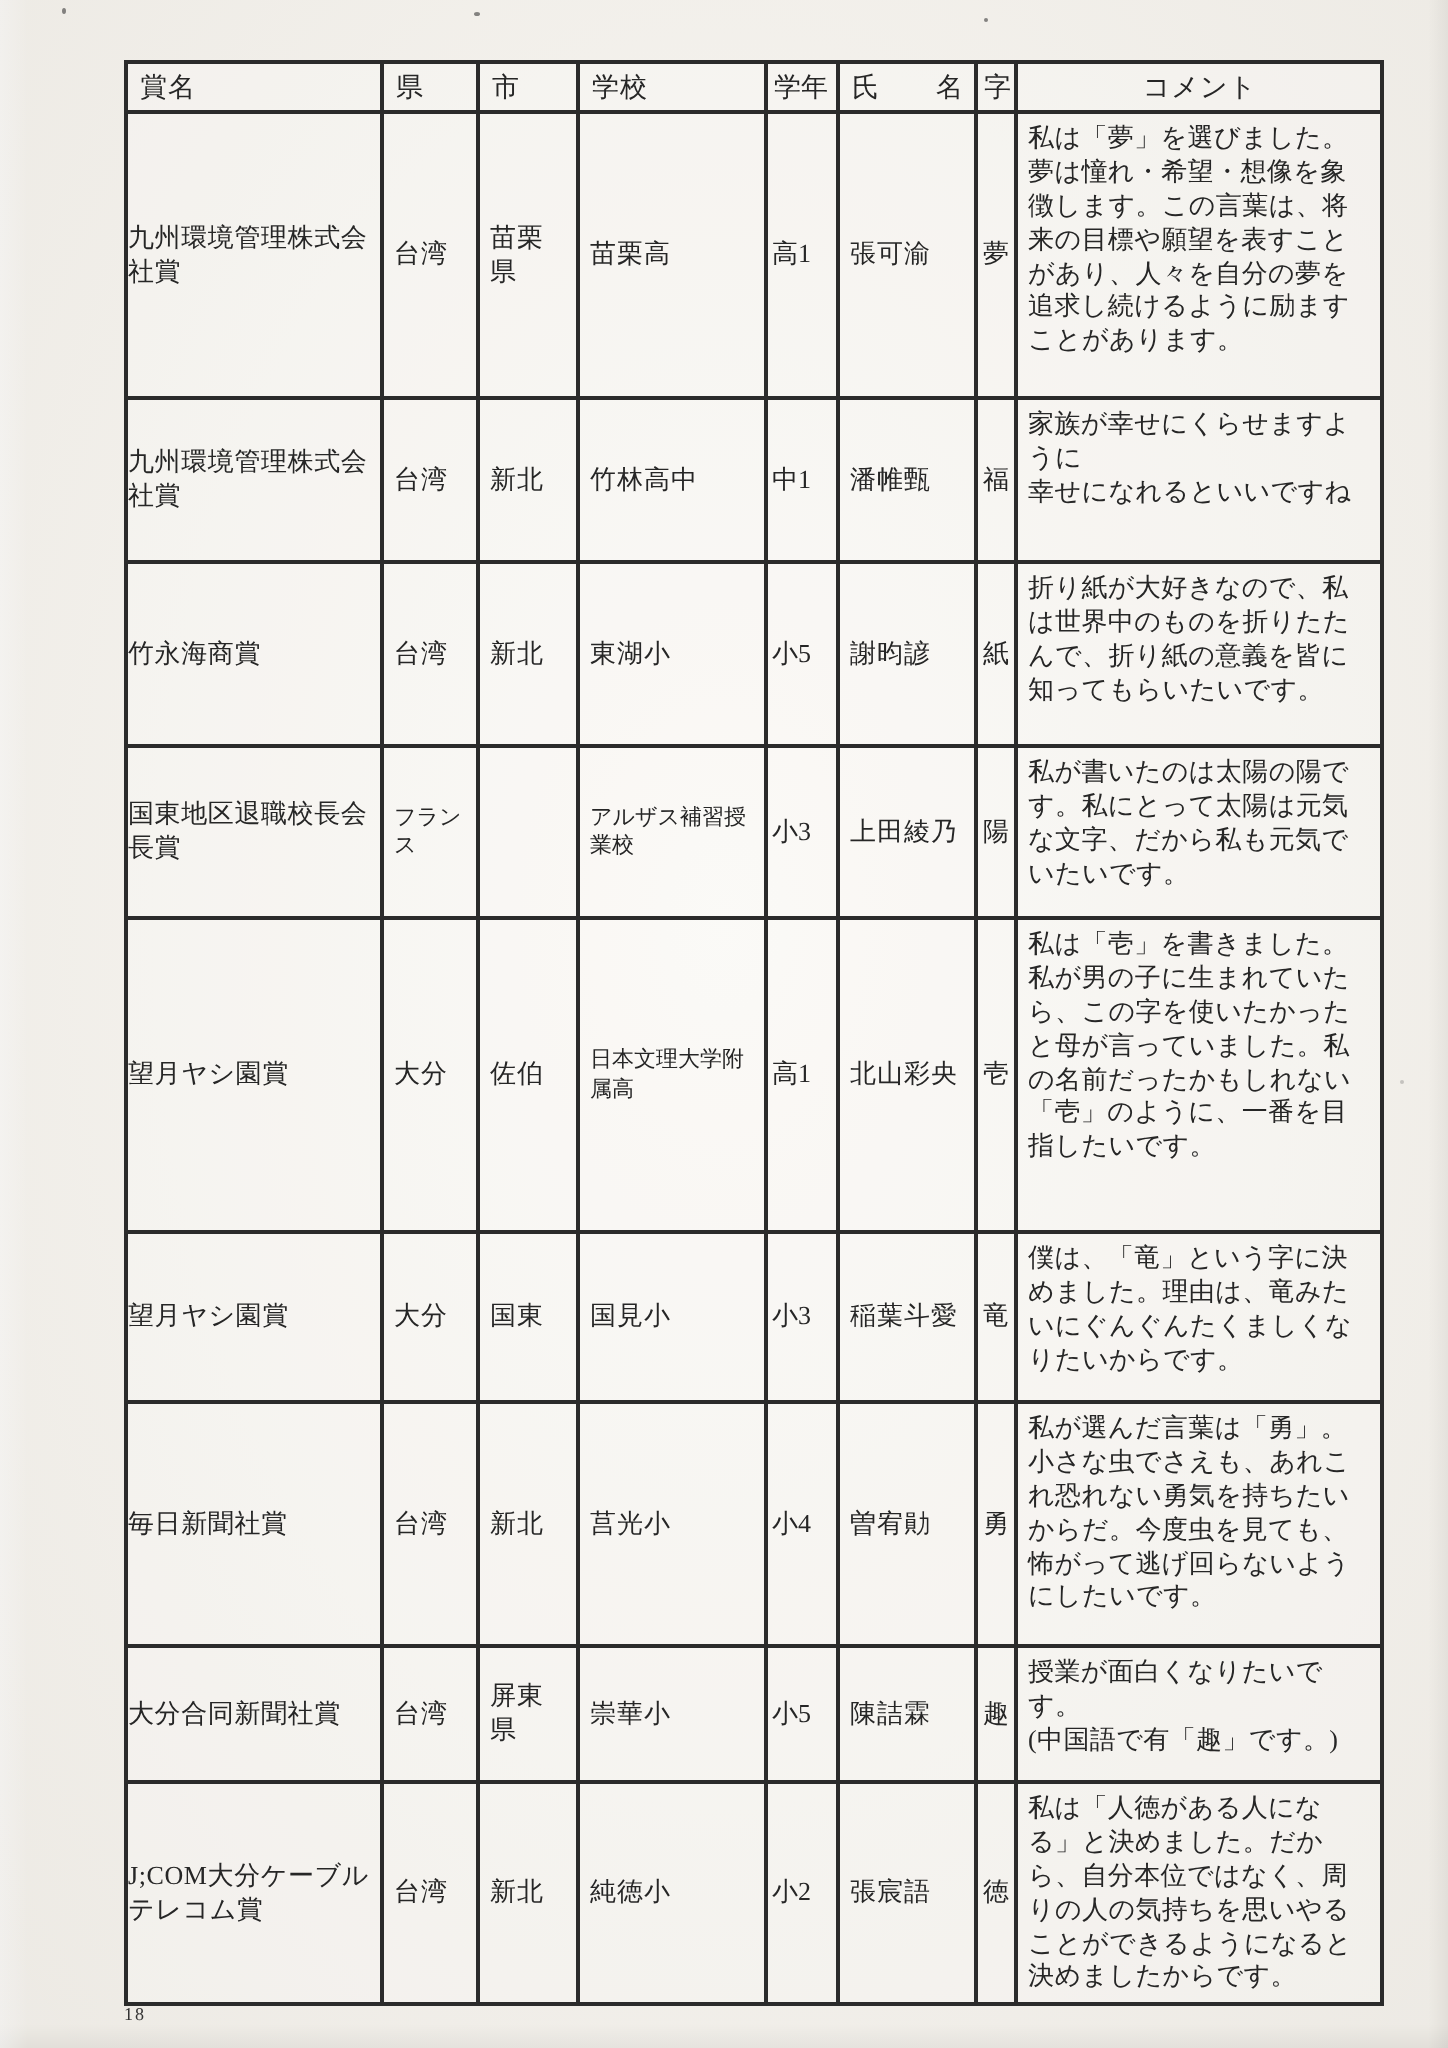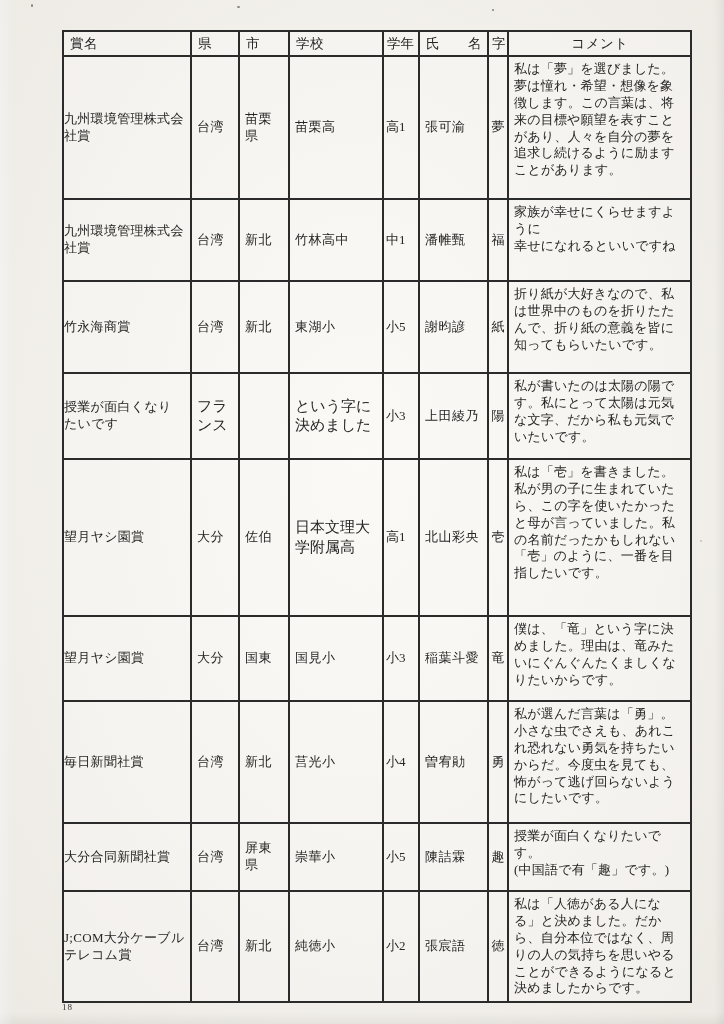--- a/index.html
+++ b/index.html
@@ -36,21 +36,21 @@
   #award-table th.col-grade,#award-table th.col-character{padding-left:3px;padding-right:0;letter-spacing:0;}
   #award-table td.col-award{padding-left:0;letter-spacing:0.3px;}
   #award-table td.col-comment{
     vertical-align:top;text-align:left;
     white-space:pre-wrap;
     padding:4px 5px;
     letter-spacing:0.2px;
   }
   #award-table td.col-character{text-align:center;padding:2px 2px;letter-spacing:0;}
   #award-table td.col-grade{padding:2px 2px;letter-spacing:0;}
-  #award-table td.small{font-size:15px;letter-spacing:0;}
+  #award-table td.small{font-size:11px;letter-spacing:0;}
   
   #award-table tbody tr:nth-child(1){height:143px;}
   #award-table tbody tr:nth-child(2){height:82px;}
   #award-table tbody tr:nth-child(3){height:92px;}
   #award-table tbody tr:nth-child(4){height:86px;}
   #award-table tbody tr:nth-child(5){height:157px;}
   #award-table tbody tr:nth-child(6){height:85px;}
   #award-table tbody tr:nth-child(7){height:122px;}
   #award-table tbody tr:nth-child(8){height:68px;}
   #award-table tbody tr:nth-child(9){height:110px;}
@@ -117,24 +117,24 @@
         <td class="col-award">竹永海商賞</td>
         <td class="col-prefecture">台湾</td>
         <td class="col-city">新北</td>
         <td class="col-school">東湖小</td>
         <td class="col-grade">小5</td>
         <td class="col-name">謝昀諺</td>
         <td class="col-character">紙</td>
         <td class="col-comment">折り紙が大好きなので、私は世界中のものを折りたたんで、折り紙の意義を皆に知ってもらいたいです。</td>
       </tr>
       <tr>
-        <td class="col-award">授業が面白くなりたいです</td>
+        <td class="col-award">国東地区退職校長会長賞</td>
         <td class="col-prefecture small">フランス</td>
         <td class="col-city"></td>
-        <td class="col-school small">という字に決めました</td>
+        <td class="col-school small">アルザス補習授業校</td>
         <td class="col-grade">小3</td>
         <td class="col-name">上田綾乃</td>
         <td class="col-character">陽</td>
         <td class="col-comment">私が書いたのは太陽の陽です。私にとって太陽は元気な文字、だから私も元気でいたいです。</td>
       </tr>
       <tr>
         <td class="col-award">望月ヤシ園賞</td>
         <td class="col-prefecture">大分</td>
         <td class="col-city">佐伯</td>
         <td class="col-school small">日本文理大学附属高</td>

